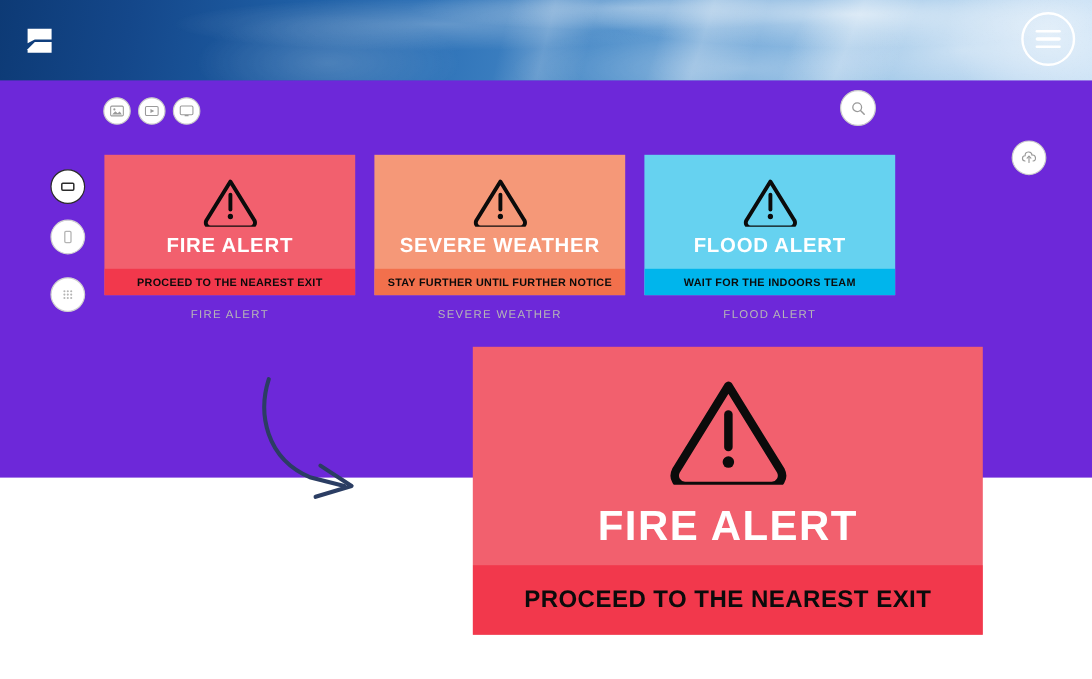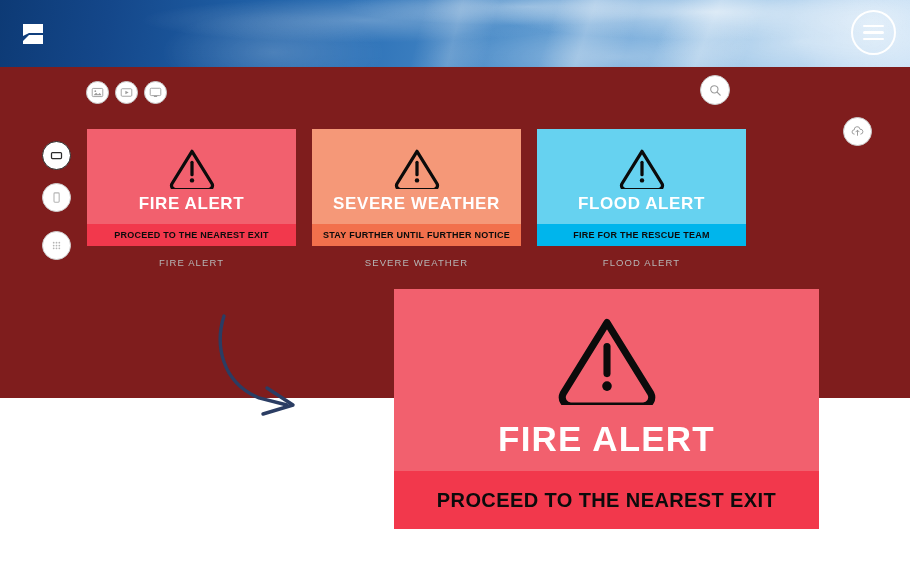--- a/index.html
+++ b/index.html
@@ -9,21 +9,21 @@
     height: 566px;
     overflow: hidden;
     background: #ffffff;
     font-family: "Liberation Sans", sans-serif;
   }
 
   #app {
     position: relative;
     width: 910px;
     height: 398px;
-    background: #7f1d1d;
+    background: #6d28d9;
   }
 
   
   .header {
     position: absolute;
     top: 0; left: 0;
     width: 910px;
     height: 67px;
     overflow: hidden;
     background: linear-gradient(100deg,
@@ -408,21 +408,21 @@
         <div class="card-body">
           <span>
             <svg viewBox="0 0 48 44" width="46" height="42" aria-hidden="true">
               <path d="M24 4.5 L45 38.5 a4.2 4.2 0 0 1 -3.6 6.1 H6.6 A4.2 4.2 0 0 1 3 38.5 Z" fill="none" stroke="#0b0b0b" stroke-width="3.4" stroke-linejoin="round"></path>
               <line x1="24" y1="16" x2="24" y2="29" stroke="#0b0b0b" stroke-width="3.4" stroke-linecap="round"></line>
               <circle cx="24" cy="35" r="2.3" fill="#0b0b0b"></circle>
             </svg>
           </span>
           <span class="card-title">FLOOD ALERT</span>
         </div>
-        <div class="card-banner" style="background:#00b5ec">FIRE FOR THE RESCUE TEAM</div>
+        <div class="card-banner" style="background:#00b5ec">WAIT FOR THE INDOORS TEAM</div>
       </div>
       <div class="card-caption">FLOOD ALERT</div>
     </div>
 
   </div>
 
   <div class="arrow">
     <svg viewBox="0 0 110 110" width="110" height="110" aria-hidden="true">
       <path d="M19 6 C10 34, 16 72, 54 88 L82 95" fill="none" stroke="#2b3d63" stroke-width="3.4" stroke-linecap="round"></path>
       <path d="M62 78 L88 95 L58 104" fill="none" stroke="#2b3d63" stroke-width="3.4" stroke-linecap="round" stroke-linejoin="round"></path>

